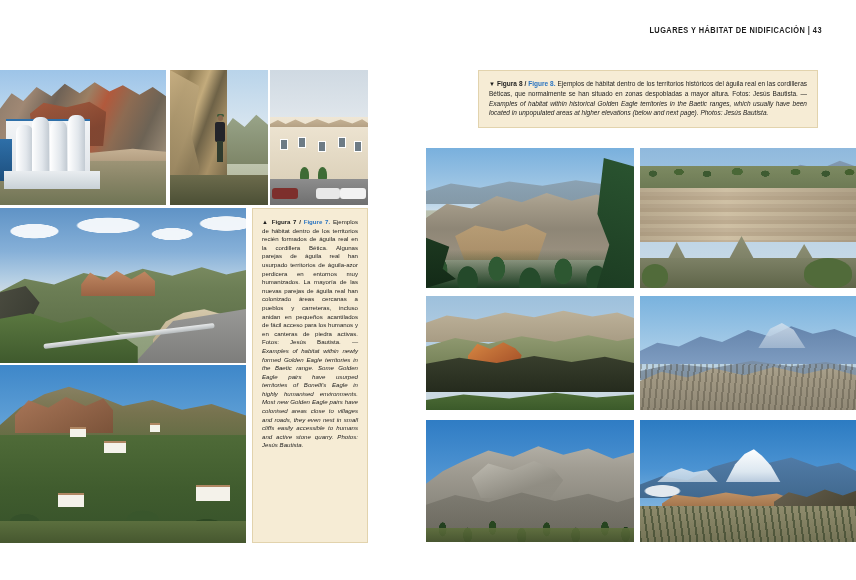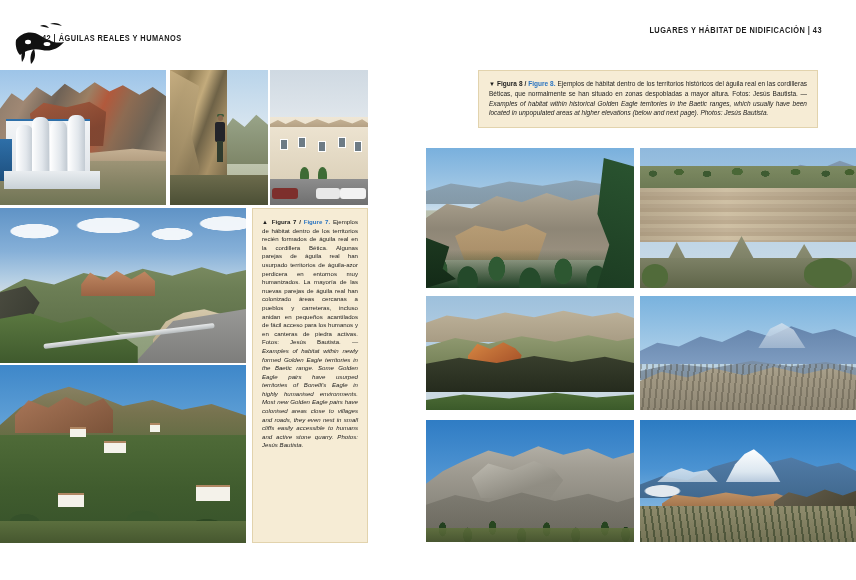--- a/index.html
+++ b/index.html
@@ -313,32 +313,20 @@
   .g6-rows{position:absolute;left:0;bottom:0;width:100%;height:36px;
     background:repeating-linear-gradient(82deg,rgba(48,62,36,.55) 0 2px,rgba(150,148,112,.15) 2px 7px);}
   .g6-mist{position:absolute;left:0;top:60px;width:26%;height:22px;
     background:radial-gradient(ellipse 30px 10px at 40% 50%,rgba(255,255,255,.85) 0 55%,transparent 62%);}
 </style>
 </head>
 <body>
 
 <div class="spread">
 
-  <div class="hdr-left">
-    <svg class="eagle-logo" viewBox="0 0 54 44">
-      <path d="M2 18 C8 10, 18 8, 27 14 C34 18, 40 22, 50 20 C44 27, 36 30, 28 28 C20 26, 12 28, 6 33 C3 30, 1 24, 2 18 Z" fill="#111"></path>
-      <path d="M20 27 C22 33, 21 38, 17 42 C16 37, 16 31, 20 27 Z" fill="#111"></path>
-      <path d="M10 26 C12 31, 11 36, 8 40 C7 35, 7 30, 10 26 Z" fill="#111"></path>
-      <ellipse cx="14" cy="20" rx="3" ry="2.2" fill="#fff"></ellipse>
-      <ellipse cx="33" cy="22" rx="3.4" ry="2" fill="#fff"></ellipse>
-      <path d="M26 4 C29 2, 33 3, 35 6 C32 5, 29 5, 26 4 Z" fill="#111"></path>
-      <path d="M36 2 C40 0, 45 1, 48 4 C44 3, 40 2, 36 2 Z" fill="#111"></path>
-    </svg>
-    <div class="hdr-left-text">42  |  ÁGUILAS REALES Y HUMANOS</div>
-  </div>
 
   <div class="hdr-right-text">LUGARES Y HÁBITAT DE NIDIFICACIÓN  |  43</div>
 
   <div class="photo" id="p-quarry">
     <div class="sky"></div>
     <div class="q-cliff"></div>
     <div class="q-red"></div>
     <div class="q-bench"></div>
     <div class="q-ground"></div>
     <div class="q-plant"></div>

